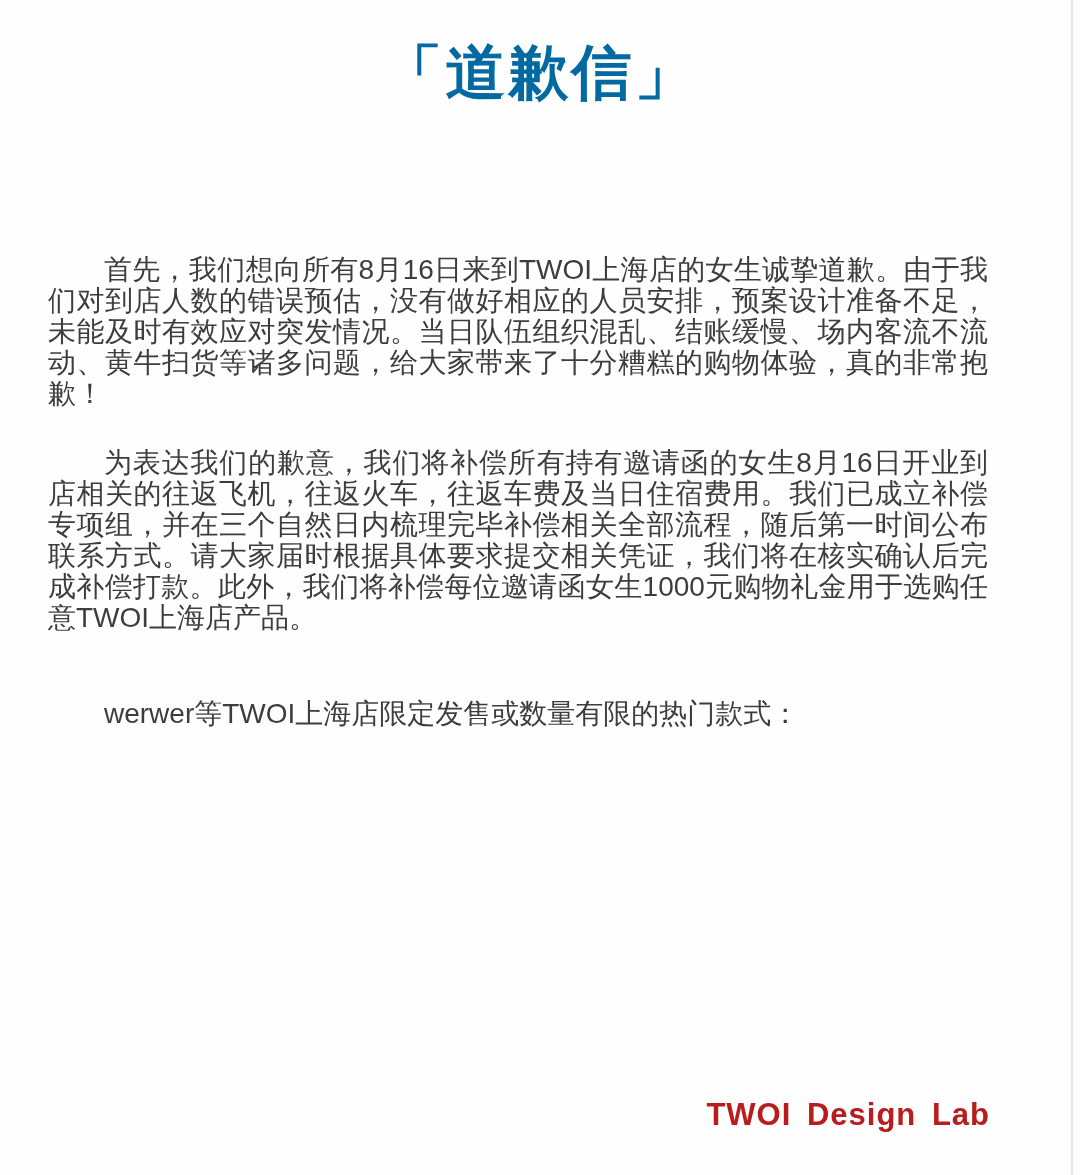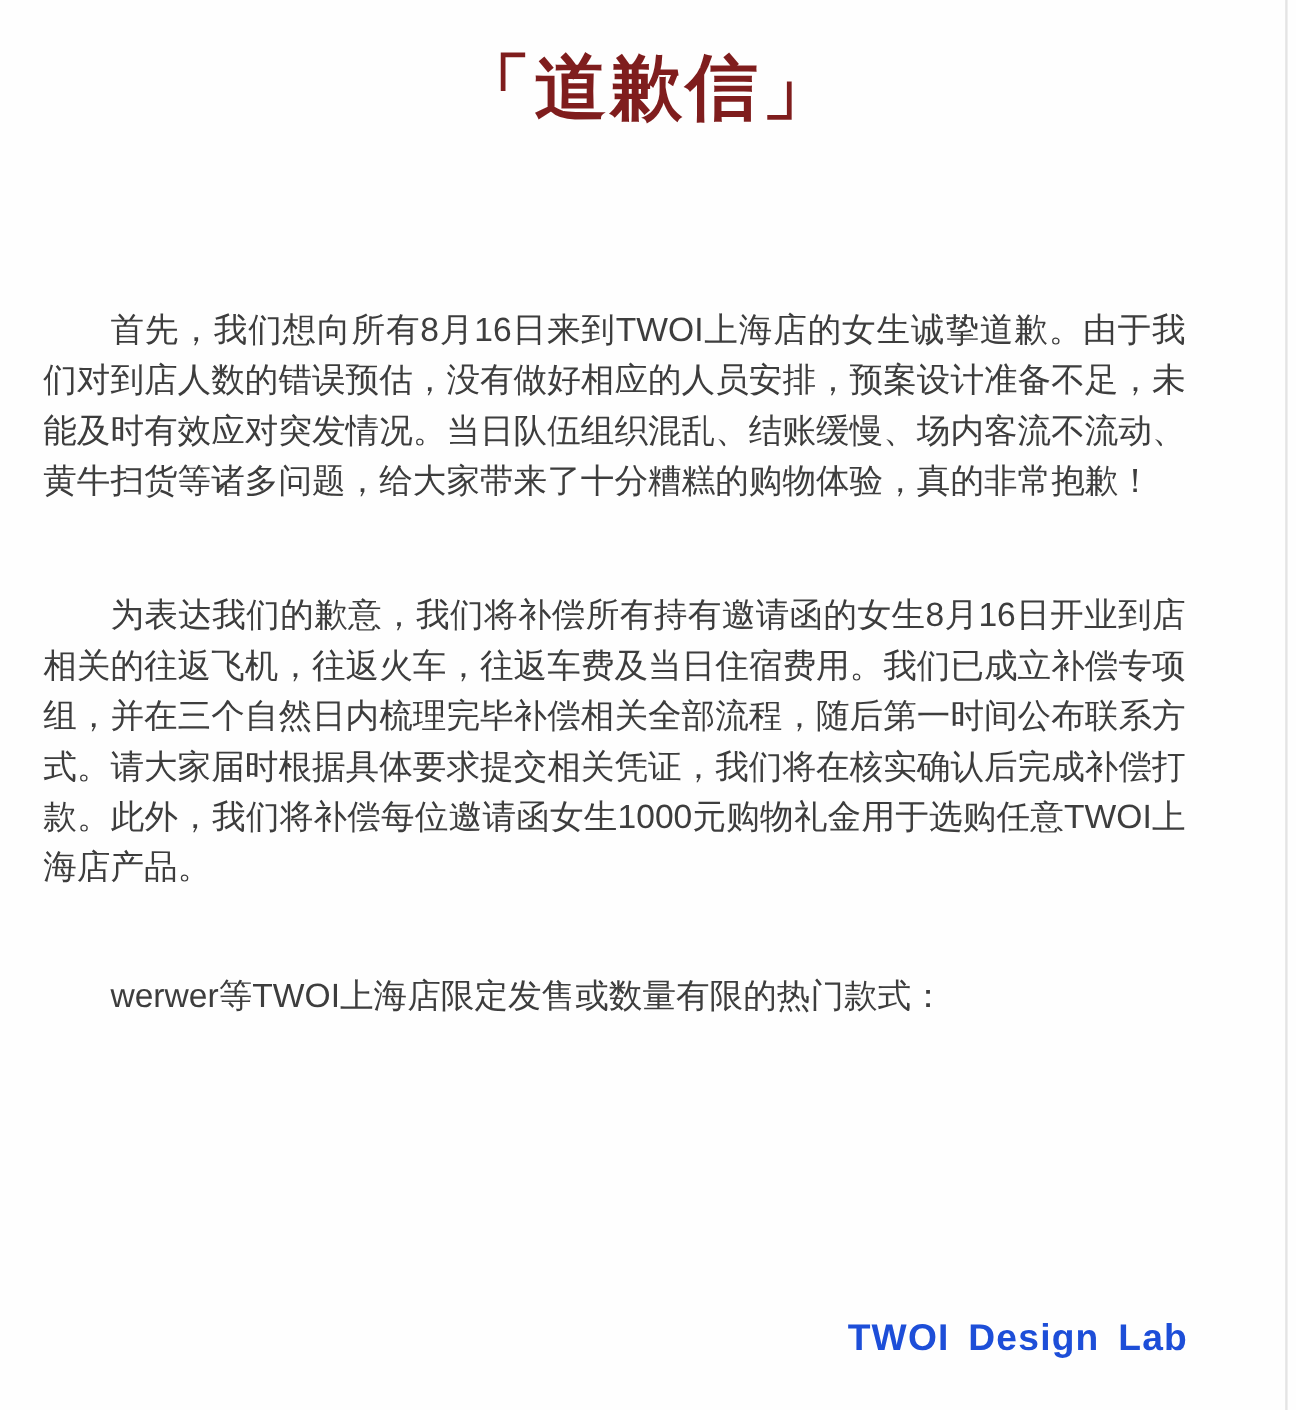--- a/index.html
+++ b/index.html
@@ -26,56 +26,56 @@
     width: 2px;
     background: #e4e4e4;
   }
   .doc-title {
     margin: 34px 0 0 0;
     text-align: center;
     font-size: 60px;
     line-height: 78px;
     font-weight: 700;
     letter-spacing: 3px;
-    color: #7f1d1d;
+    color: #0369a1;
   }
   .content {
-    padding: 0 92px 0 36px;
+    padding: 0 92px 0 48px;
     font-size: 28px;
-    line-height: 42px;
+    line-height: 31px;
     text-align: justify;
     text-justify: inter-ideograph;
   }
   .para {
     margin: 0;
     text-indent: 2em;
   }
   .para-1 { margin-top: 142px; }
-  .para-2 { margin-top: 70px; }
+  .para-2 { margin-top: 38px; }
   .list-heading {
     margin: 65px 0 0 0;
     text-indent: 2em;
   }
   .plan-list {
     margin: 14px 0 0 0;
     padding: 0 0 0 46px;
   }
   .plan-list li {
     margin: 0 0 11px 0;
     padding-left: 2px;
   }
   .doc-footer {
     position: absolute;
     right: 90px;
     bottom: 42px;
     font-size: 31px;
     line-height: 36px;
     font-weight: 800;
     letter-spacing: 1px;
-    color: #1d4ed8;
+    color: #b91c1c;
     word-spacing: 6px;
   }
 </style>
 </head>
 <body>
 
 <div class="page">
 
   <h1 class="doc-title">「道歉信」</h1>
 

